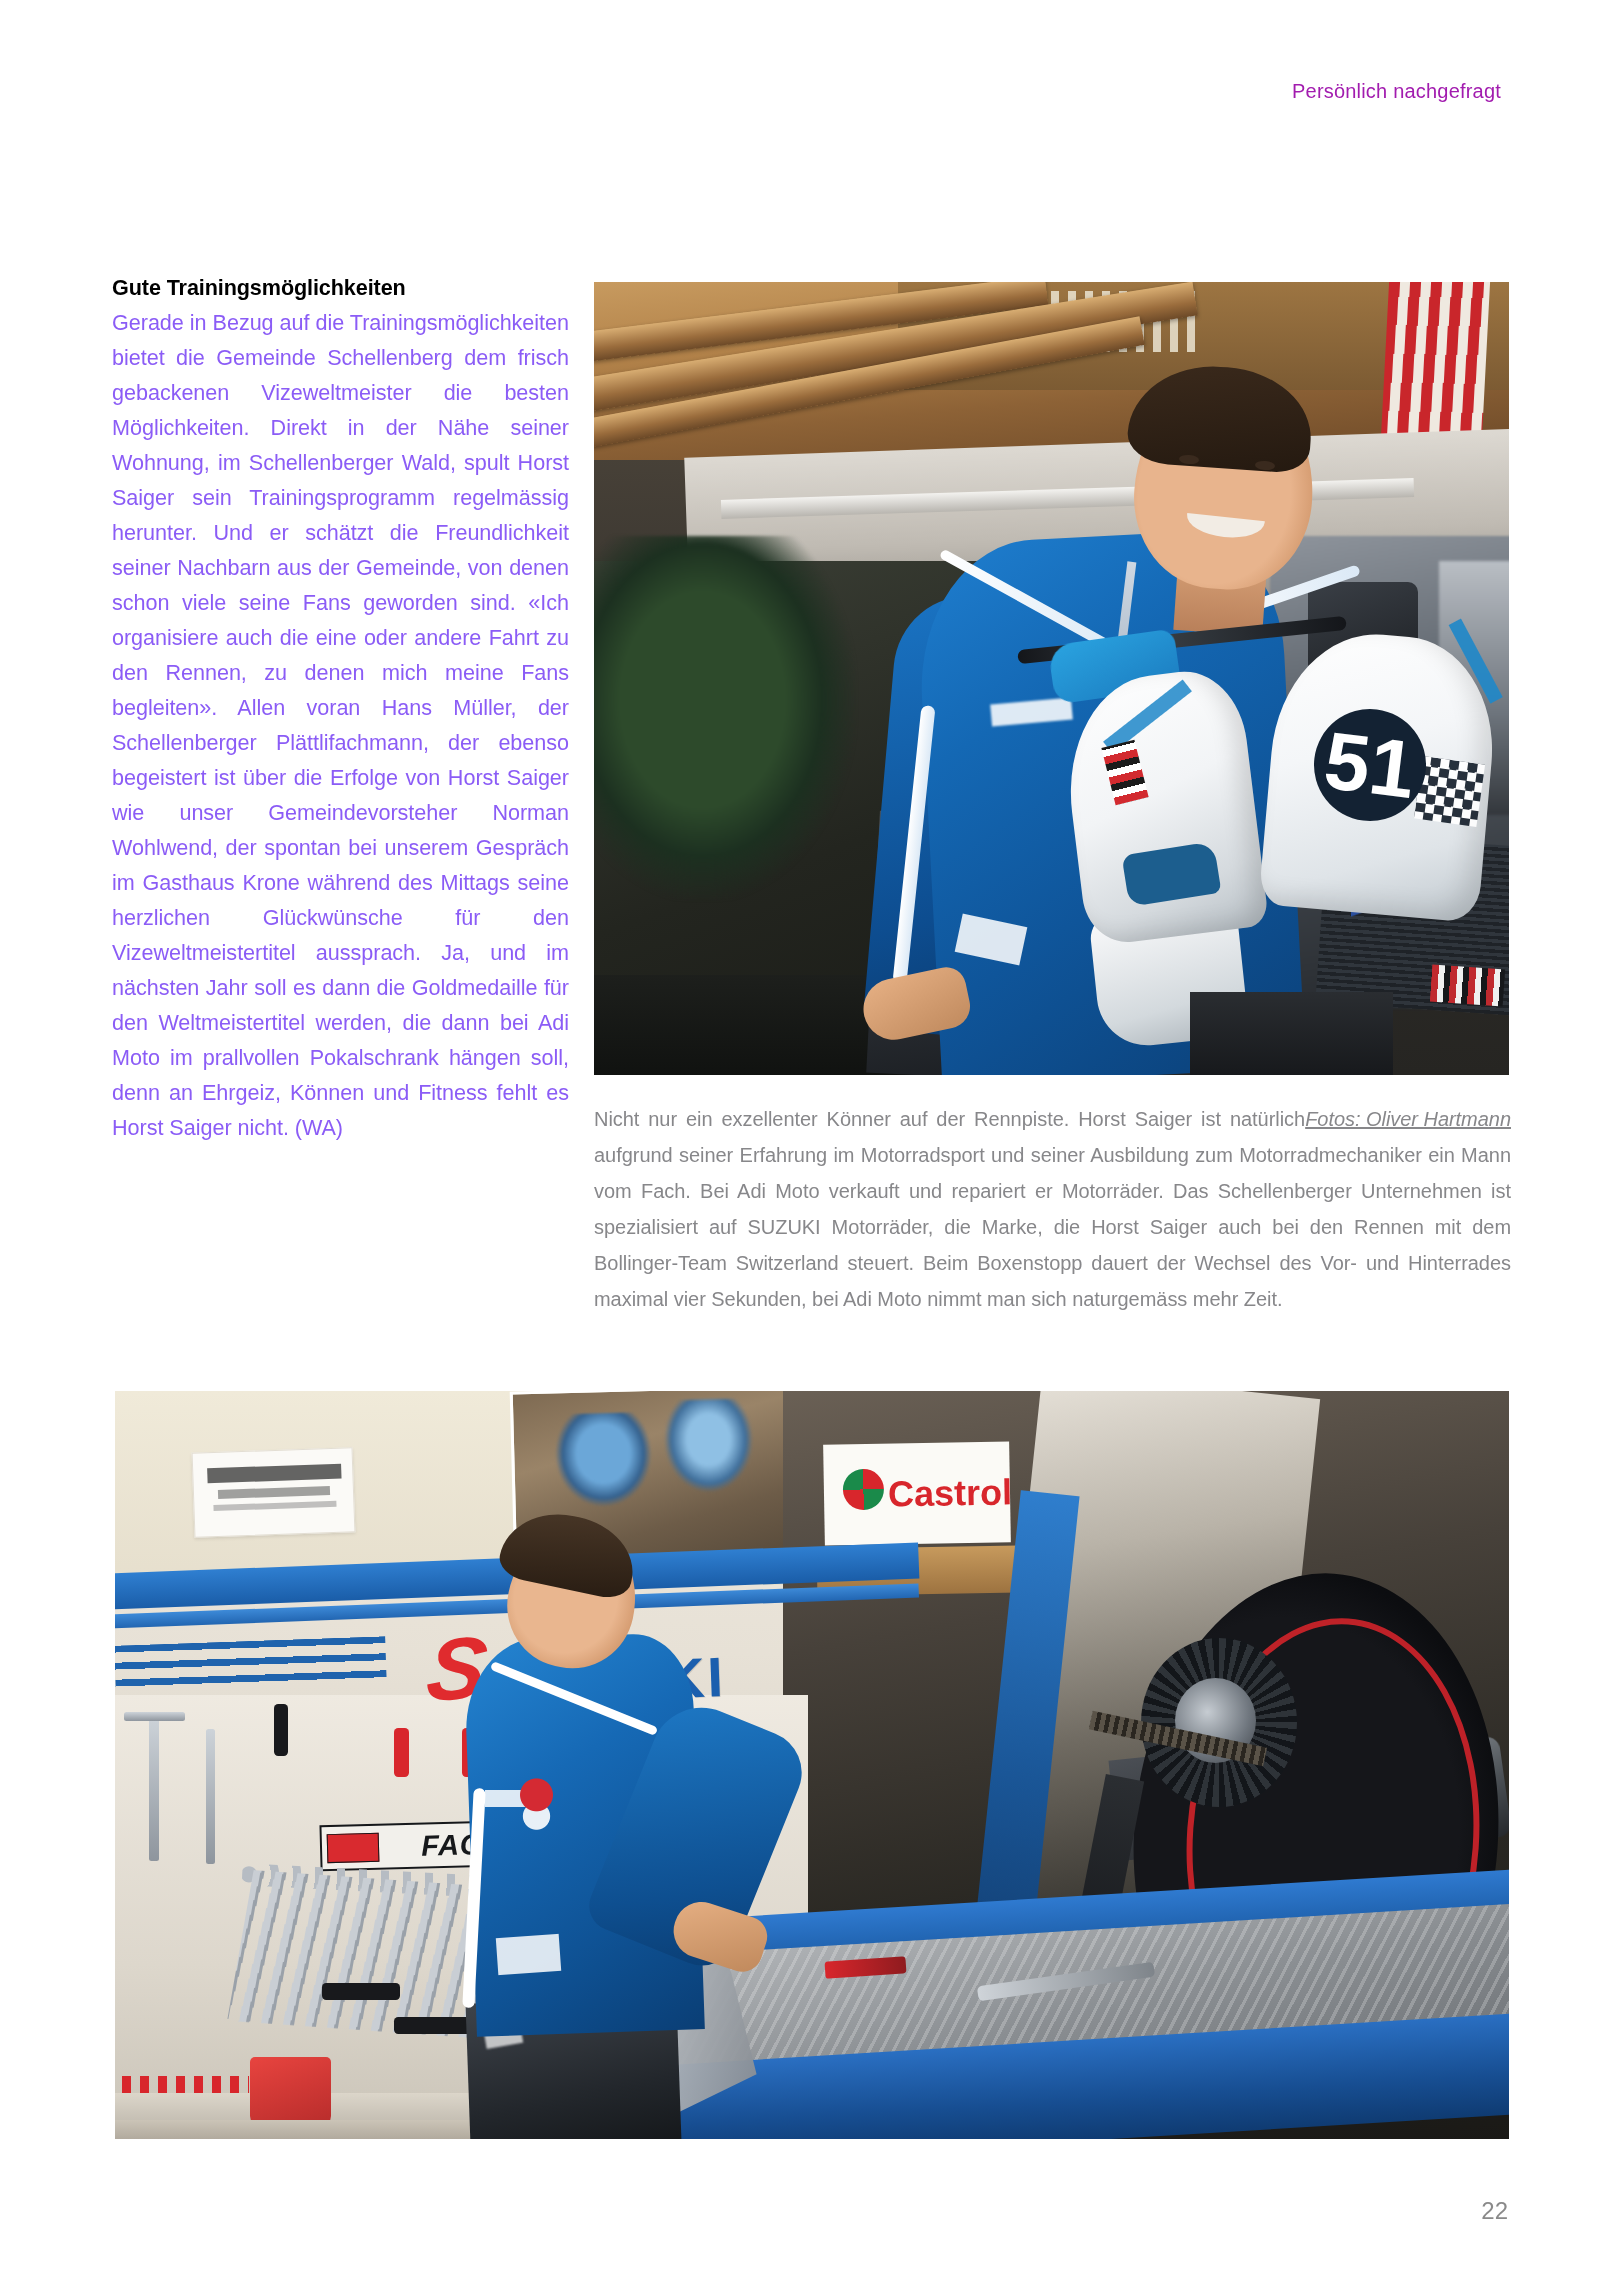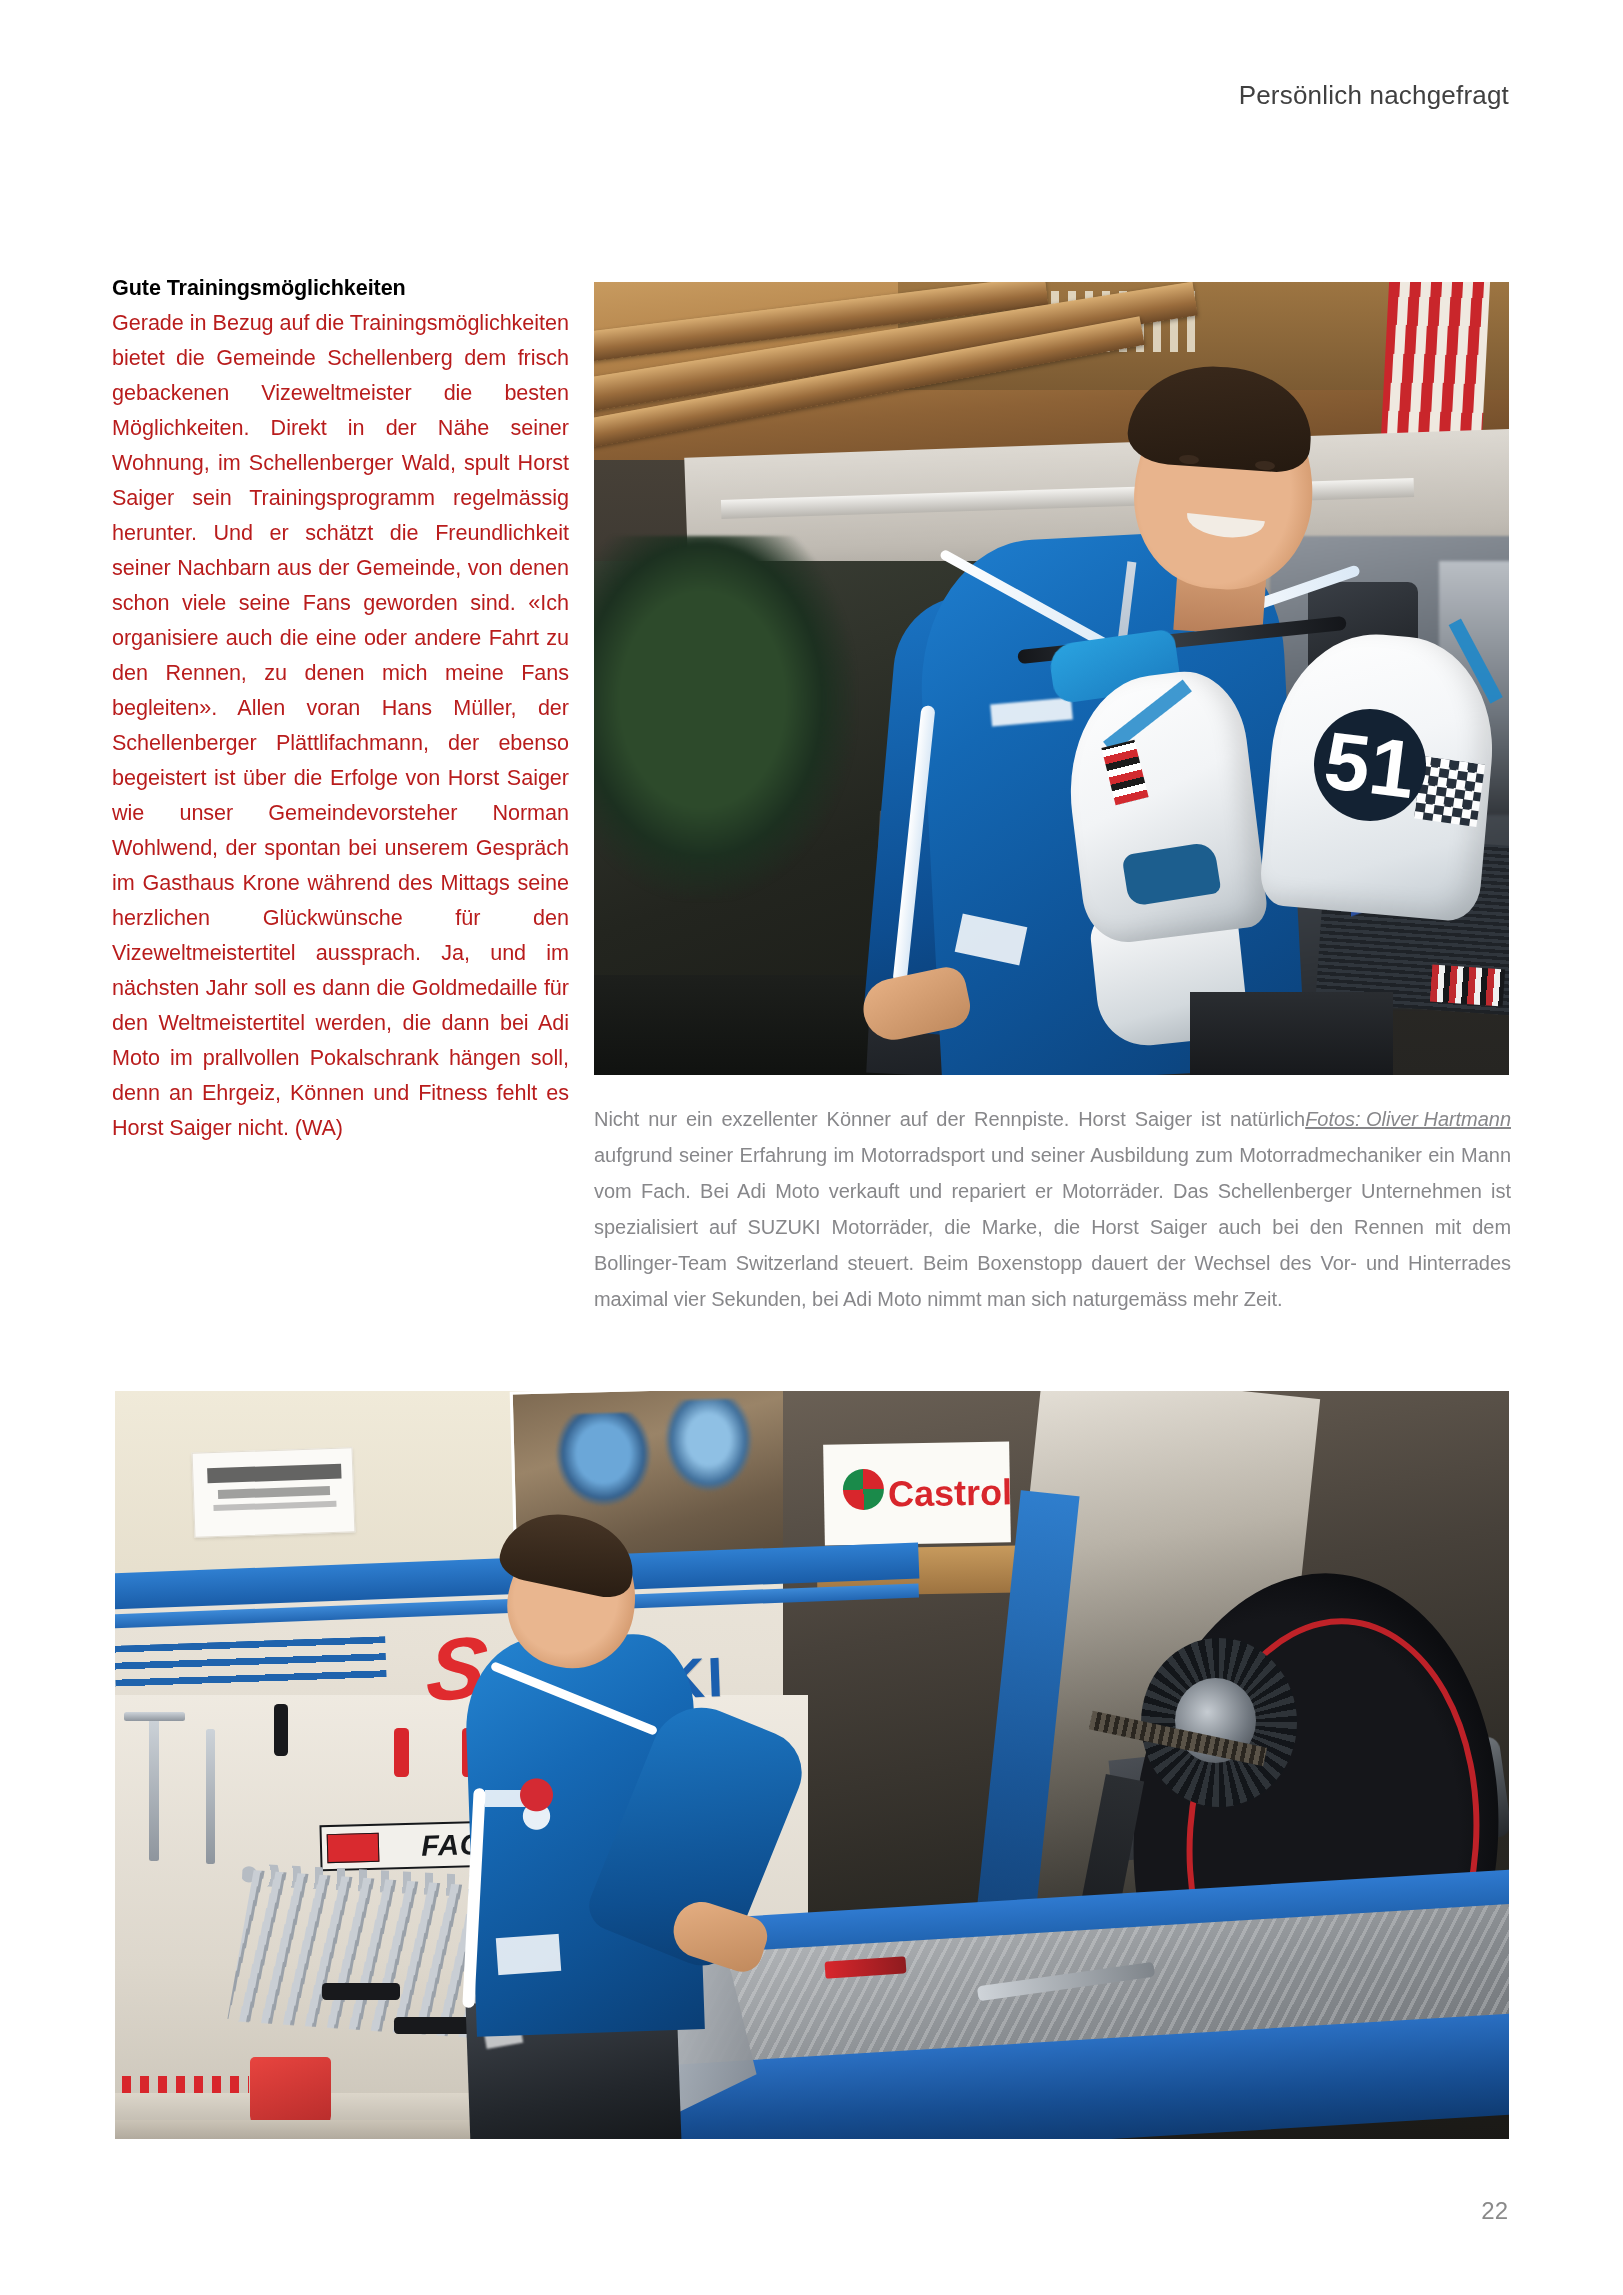--- a/index.html
+++ b/index.html
@@ -16,44 +16,44 @@
   .page {
     position: absolute;
     inset: 0;
     background: #ffffff;
   }
 
   
   .running-head {
     position: absolute;
     top: 80px;
-    right: 114px;
-    font-size: 26px;
-    color: #404040;
+    right: 122px;
+    font-size: 20px;
+    color: #a21caf;
     letter-spacing: 0.2px;
     white-space: nowrap;
   }
 
   
   .left-col {
     position: absolute;
     left: 112px;
     top: 270px;
     width: 457px;
   }
   .col-head {
     font-size: 21.6px;
     font-weight: bold;
     color: #000;
     line-height: 35px;
     letter-spacing: -0.1px;
   }
   .col-body {
     font-size: 21.6px;
-    color: #b91c1c;
+    color: #8b5cf6;
     line-height: 35px;
     text-align: justify;
     letter-spacing: -0.04px;
   }
   .col-body p { margin: 0; }
 
   
   .photo {
     position: absolute;
     overflow: hidden;

